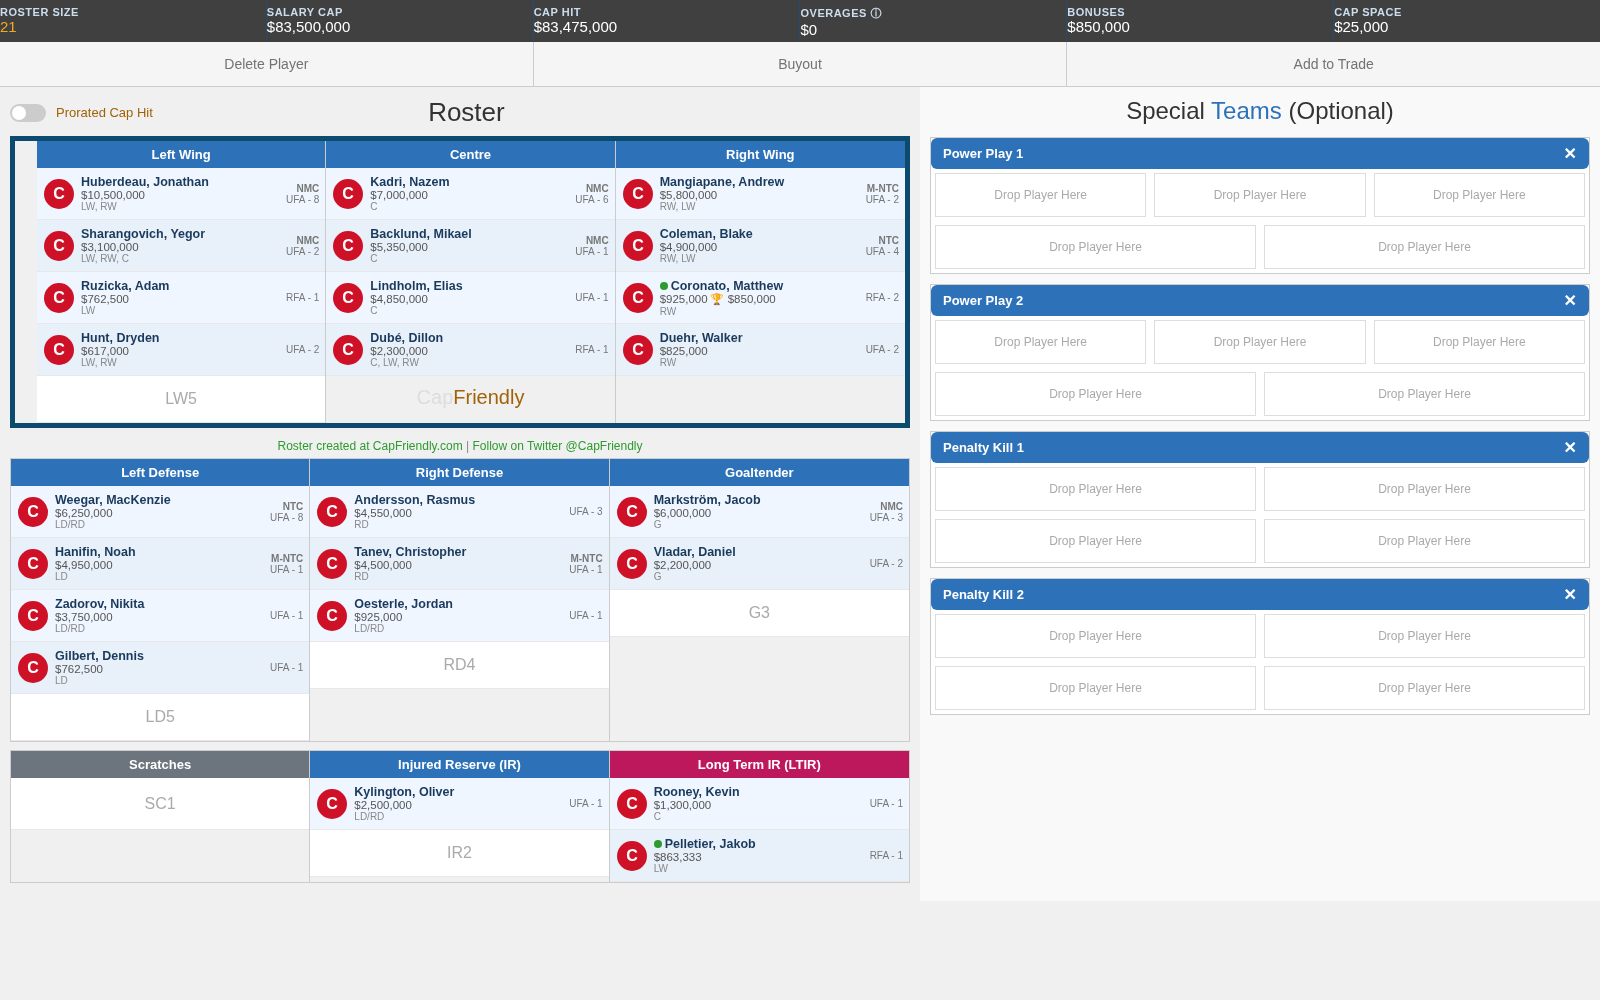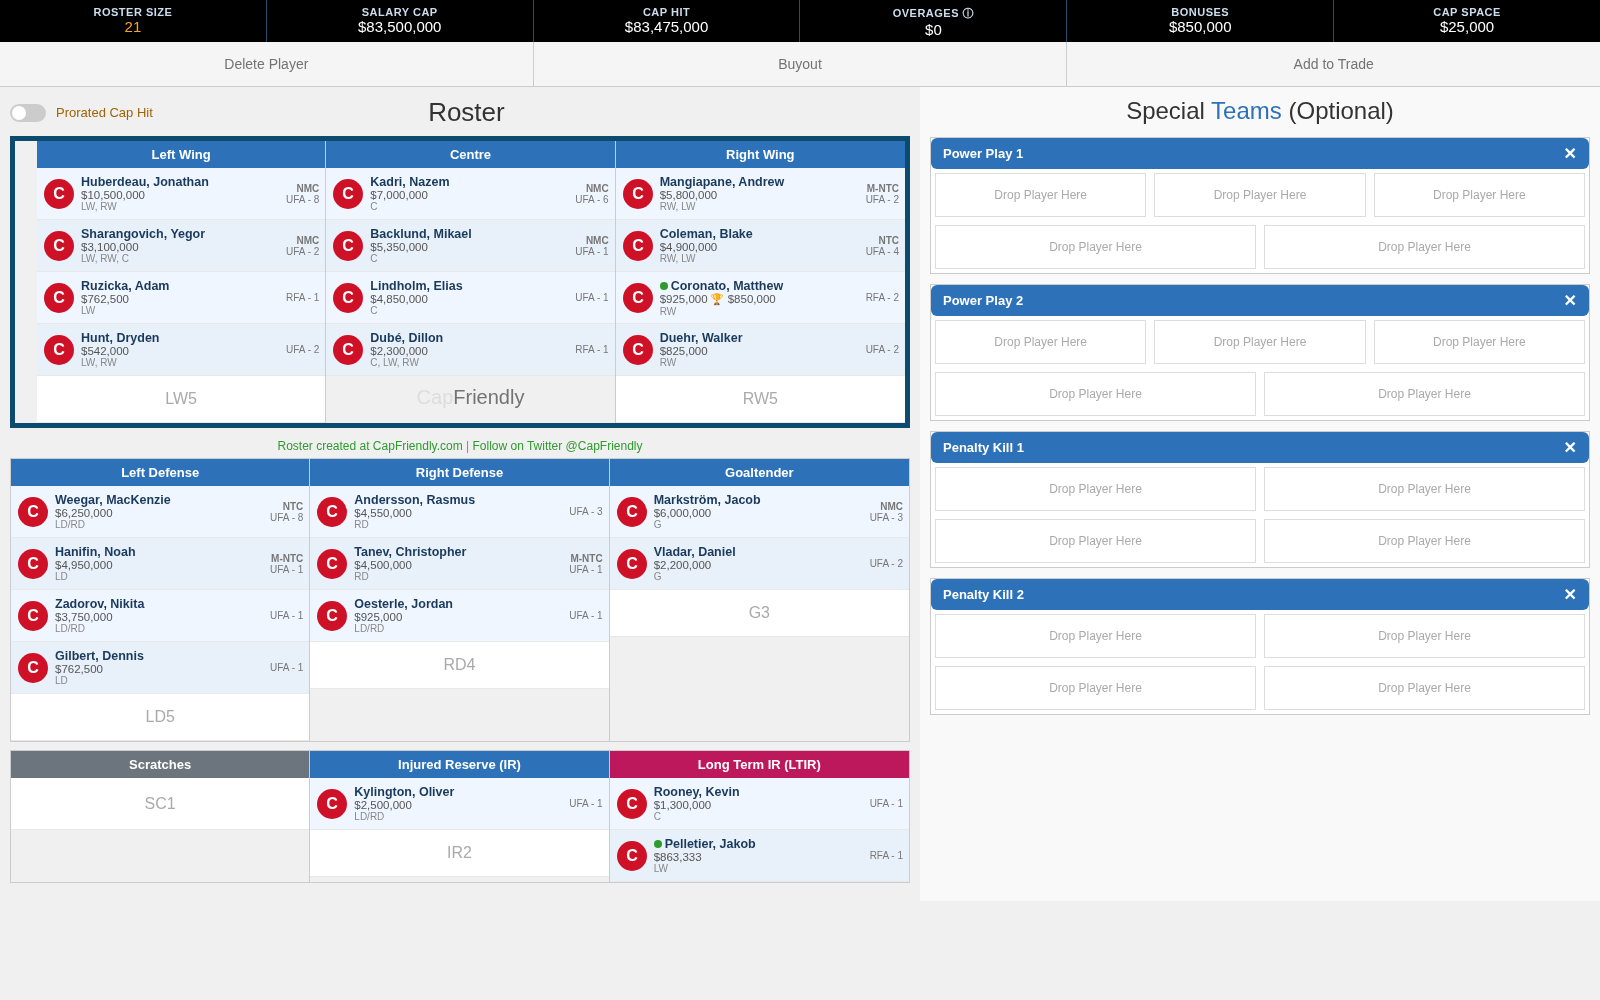--- a/index.html
+++ b/index.html
@@ -1,22 +1,21 @@
 <!DOCTYPE html>
 <html><head>
   <meta charset="utf-8">
   <style>
     * { box-sizing: border-box; margin: 0; padding: 0; }
     body { font-family: 'Segoe UI', Arial, sans-serif; background: #f0f0f0; font-size: 13px; color: #333; }
 
     .top-bar {
       display: flex;
-      background: #000000;
+      background: #404040;
       color: white;
-      text-align: center;
     }
     .top-bar-item {
       flex: 1;
       padding: 6px 0 4px;
       border-right: 1px solid #2a4a6c;
     }
     .top-bar-item:last-child { border-right: none; }
     .top-bar-label { font-size: 11px; font-weight: 600; letter-spacing: 0.5px; color: #cde; }
     .top-bar-value { font-size: 15px; font-weight: 400; color: white; }
     .top-bar-value.orange { color: #f5a623; }
@@ -346,21 +345,21 @@
             <span>RFA - 1</span>
           </div>
         </div>
         <div class="player-row alt">
           <svg class="flames" viewBox="0 0 32 32">
             <circle cx="16" cy="16" r="15" fill="#CE1126"></circle>
             <text x="16" y="21" text-anchor="middle" font-size="16" font-weight="bold" fill="white" font-family="Arial">C</text>
           </svg>
           <div class="player-info">
             <div class="player-name">Hunt, Dryden</div>
-            <div class="player-salary">$542,000</div>
+            <div class="player-salary">$617,000</div>
             <div class="player-position" style="font-size:10px;color:#888;">LW, RW</div>
           </div>
           <div class="player-meta">
             <span>UFA - 2</span>
           </div>
         </div>
         <div class="placeholder-row">LW5</div>
       </div>
 
       <div class="col-cell">
@@ -418,21 +417,21 @@
           <div class="player-info">
             <div class="player-name">Dubé, Dillon</div>
             <div class="player-salary">$2,300,000</div>
             <div class="player-position" style="font-size:10px;color:#888;">C, LW, RW</div>
           </div>
           <div class="player-meta">
             <span>RFA - 1</span>
           </div>
         </div>
         <div style="padding:10px 6px; text-align:center;">
-          <span style="font-size:20px;font-weight:300;color:#ddd;">Cap</span><span style="font-size:20px;font-weight:300;color:#737373;">Friendly</span>
+          <span style="font-size:20px;font-weight:300;color:#ddd;">Cap</span><span style="font-size:20px;font-weight:300;color:#a16207;">Friendly</span>
         </div>
       </div>
 
       <div class="col-cell">
         <div class="section-header">Right Wing</div>
 
         <div class="player-row">
           <svg class="flames" viewBox="0 0 32 32">
             <circle cx="16" cy="16" r="15" fill="#CE1126"></circle>
             <text x="16" y="21" text-anchor="middle" font-size="16" font-weight="bold" fill="white" font-family="Arial">C</text>
@@ -483,21 +482,20 @@
           </svg>
           <div class="player-info">
             <div class="player-name">Duehr, Walker</div>
             <div class="player-salary">$825,000</div>
             <div class="player-position" style="font-size:10px;color:#888;">RW</div>
           </div>
           <div class="player-meta">
             <span>UFA - 2</span>
           </div>
         </div>
-        <div class="placeholder-row">RW5</div>
       </div>
     </div>
 
     <div style="text-align:center; font-size:12px; padding:3px 0 5px;">
       <a href="#" style="color:#2d9b2d;text-decoration:none;">Roster created at CapFriendly.com</a>
       <span style="color:#888;"> | </span>
       <a href="#" style="color:#2d9b2d;text-decoration:none;">Follow on Twitter @CapFriendly</a>
     </div>
 
     <div class="defense-grid">

